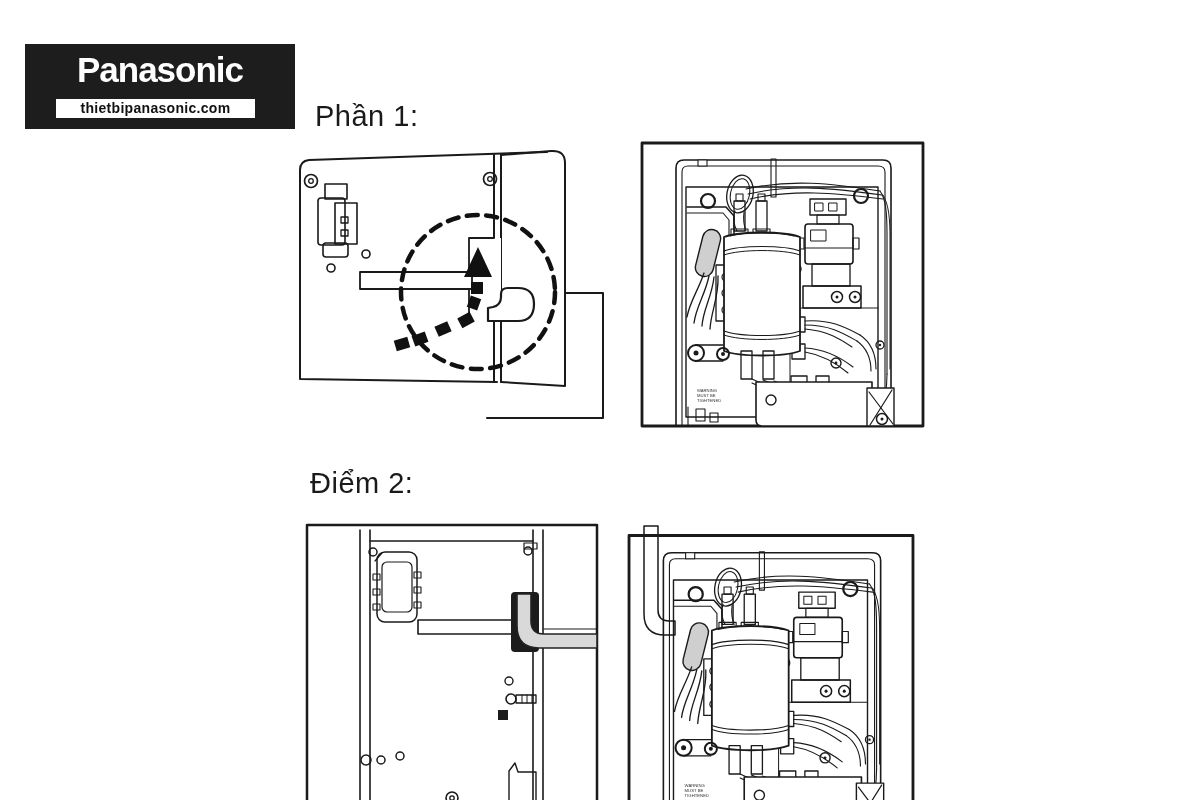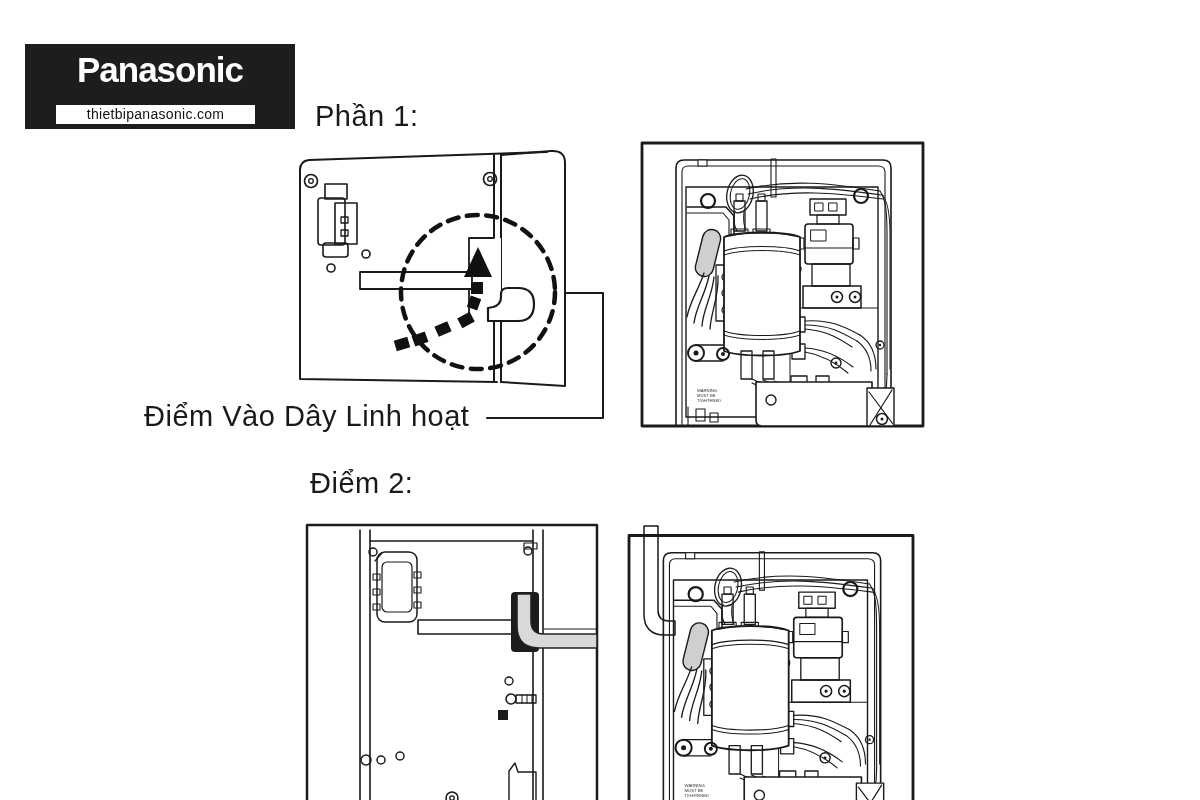--- a/index.html
+++ b/index.html
@@ -12,22 +12,22 @@
   .logo {
     position:absolute; left:25px; top:0; width:270px; height:85px;
     background:#1d1d1d;
   }
   .logo-brand {
     position:absolute; left:0; right:0; top:6px; text-align:center;
     color:#ffffff; font-weight:bold; font-size:35px; letter-spacing:-1px;
     font-family:"Liberation Sans","DejaVu Sans",sans-serif;
   }
   .logo-site {
-    position:absolute; left:31px; top:61px; width:199px; height:19px;
-    background:#ffffff; color:#111111; font-weight:normal; font-size:14px;
+    position:absolute; left:31px; top:55px; width:199px; height:19px;
+    background:#ffffff; color:#111111; font-weight:bold; font-size:14px;
     text-align:center; line-height:19px; letter-spacing:0.3px;
   }
   .section-label {
     position:absolute; font-size:29px; color:#1a1a1a; letter-spacing:0.5px;
   }
   .part1-label { left:315px; top:56px;text-align:center; }
   .part2-label { left:310px; top:423px; }
   .annotation-label { left:144px; top:356px; }
   svg { position:absolute; display:block; }
   .diag { stroke:#1a1a1a; fill:none; stroke-linecap:round; stroke-linejoin:round; }
@@ -37,21 +37,20 @@
 
 <div class="canvas">
 
   <div class="logo">
     <div class="logo-brand">Panasonic</div>
     <div class="logo-site">thietbipanasonic.com</div>
   </div>
 
   <div class="section-label part1-label">Phần 1:</div>
   <div class="section-label part2-label">Điểm 2:</div>
-  <div class="section-label annotation-label">Điểm Vào Dây Linh hoạt</div>
 
   <svg width="0" height="0" style="position:absolute" xmlns="http://www.w3.org/2000/svg" xmlns:xlink="http://www.w3.org/1999/xlink" aria-hidden="true">
     <defs>
       <symbol id="internals" viewBox="0 0 285 290">
         <g class="diag">
 
           <rect x="2" y="4" width="281" height="283" stroke-width="2.8"></rect>
 
           <path d="M36,287 V29 Q36,21 44,21 H243 Q251,21 251,29 V287" stroke-width="1.6"></path>
           <path d="M42,287 V33 Q42,27 48,27 H238 Q245,27 245,33 V287" stroke-width="1.1"></path>

